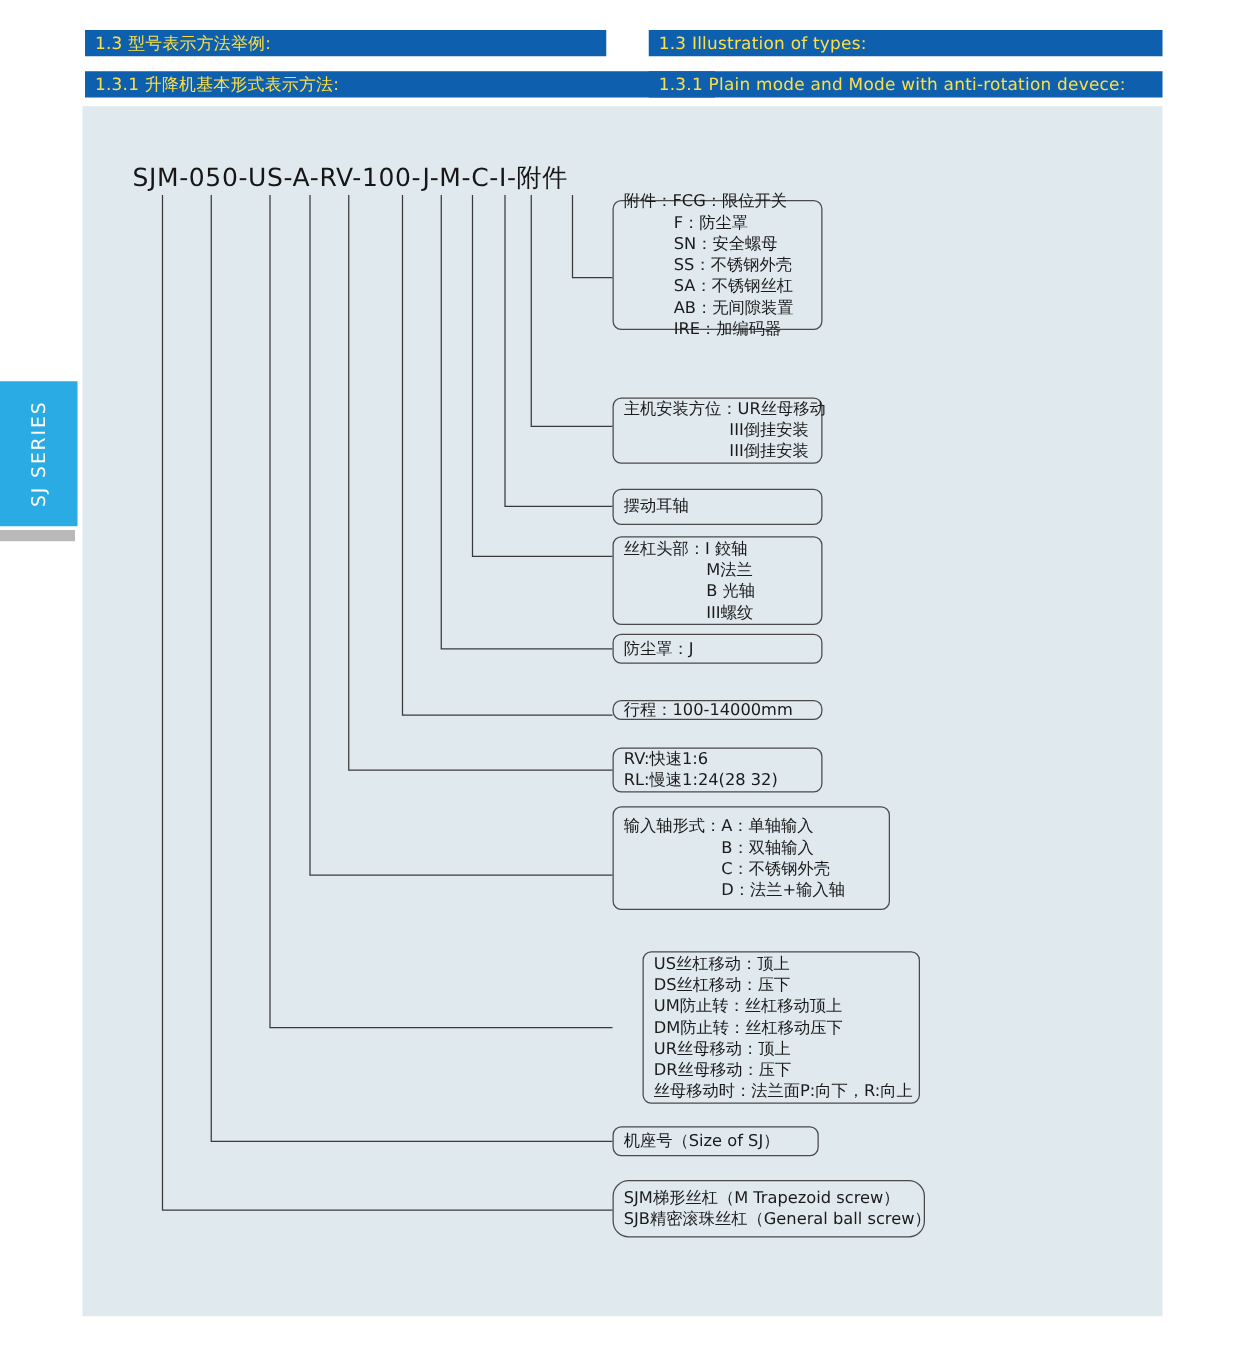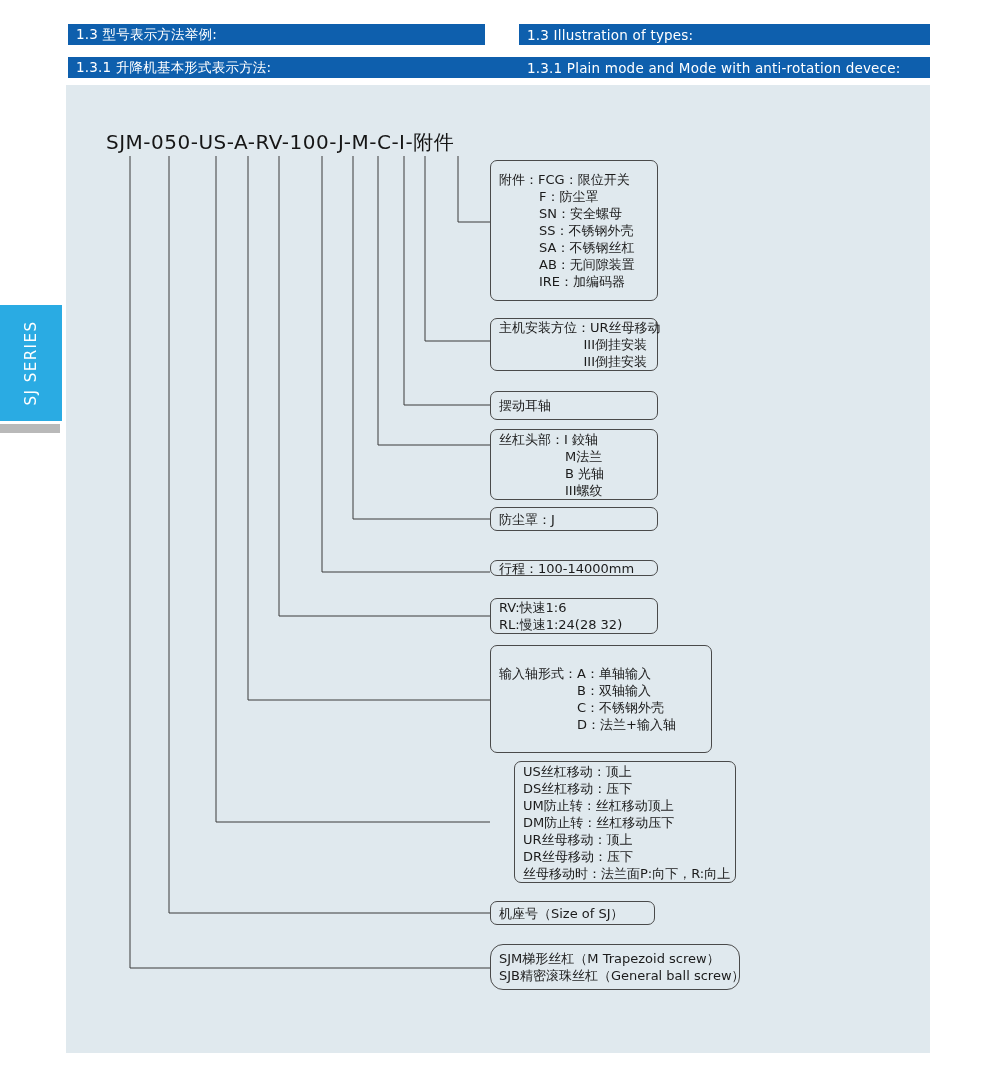--- a/index.html
+++ b/index.html
@@ -1,21 +1,21 @@
 <!DOCTYPE html>
 <html><head>
 <meta charset="utf-8">
 <style>
   html,body{margin:0;padding:0;background:#ffffff;}
   body{font-family:"DejaVu Sans","Liberation Sans",sans-serif;color:#1b1b1b;}
   .page{position:relative;width:992px;height:1084px;background:#ffffff;overflow:hidden;}
 
   .panel{position:absolute;left:66px;top:85px;width:864px;height:968px;background:#e0e9ee;}
 
-  .hbar{position:absolute;height:21px;background:#0e5fad;color:#ffffff;
+  .hbar{position:absolute;height:21px;background:#0e5fad;color:#fde047;
         display:flex;align-items:center;font-size:13.5px;letter-spacing:.2px;
         padding:0 0 0 8px;box-sizing:border-box;white-space:nowrap;}
   .hbar-tl{left:68px;top:24px;width:417px;}
   .hbar-tr{left:519px;top:24px;width:411px;}
   .hbar-bl{left:68px;top:57px;width:504px;}
   .hbar-br{left:519px;top:57px;width:411px;}
 
   .side-tab{position:absolute;left:0;top:305px;width:62px;height:116px;background:#2aabe3;}
   .side-tab .vtext{position:absolute;left:50%;top:50%;
         transform:translate(-50%,-50%) rotate(-90deg);white-space:nowrap;
@@ -71,21 +71,21 @@
     <path d="M248,156 V700 H490"></path>
     <path d="M279,156 V616 H490"></path>
     <path d="M322,156 V572 H490"></path>
     <path d="M353,156 V519 H490"></path>
     <path d="M378,156 V445 H490"></path>
     <path d="M404,156 V405 H490"></path>
     <path d="M425,156 V341 H490"></path>
     <path d="M458,156 V222 H490"></path>
   </svg>
 
-  <div class="box" style="left:490px;top:160px;width:168px;height:141px;">
+  <div class="box" style="left:490px;top:160px;width:168px;height:104px;">
     <div class="bl">附件：FCG：限位开关</div>
     <div class="bl i40">F：防尘罩</div>
     <div class="bl i40">SN：安全螺母</div>
     <div class="bl i40">SS：不锈钢外壳</div>
     <div class="bl i40">SA：不锈钢丝杠</div>
     <div class="bl i40">AB：无间隙装置</div>
     <div class="bl i40">IRE：加编码器</div>
   </div>
 
   <div class="box" style="left:490px;top:318px;width:168px;height:53px;">
@@ -111,21 +111,21 @@
 
   <div class="box" style="left:490px;top:560px;width:168px;height:16px;">
     <div class="bl">行程：100-14000mm</div>
   </div>
 
   <div class="box" style="left:490px;top:598px;width:168px;height:36px;">
     <div class="bl">RV:快速1:6</div>
     <div class="bl">RL:慢速1:24(28 32)</div>
   </div>
 
-  <div class="box" style="left:490px;top:645px;width:222px;height:108px;">
+  <div class="box" style="left:490px;top:645px;width:222px;height:83px;">
     <div class="bl">输入轴形式：A：单轴输入</div>
     <div class="bl i78">B：双轴输入</div>
     <div class="bl i78">C：不锈钢外壳</div>
     <div class="bl i78">D：法兰+输入轴</div>
   </div>
 
   <div class="box" style="left:514px;top:761px;width:222px;height:122px;">
     <div class="bl">US丝杠移动：顶上</div>
     <div class="bl">DS丝杠移动：压下</div>
     <div class="bl">UM防止转：丝杠移动顶上</div>

